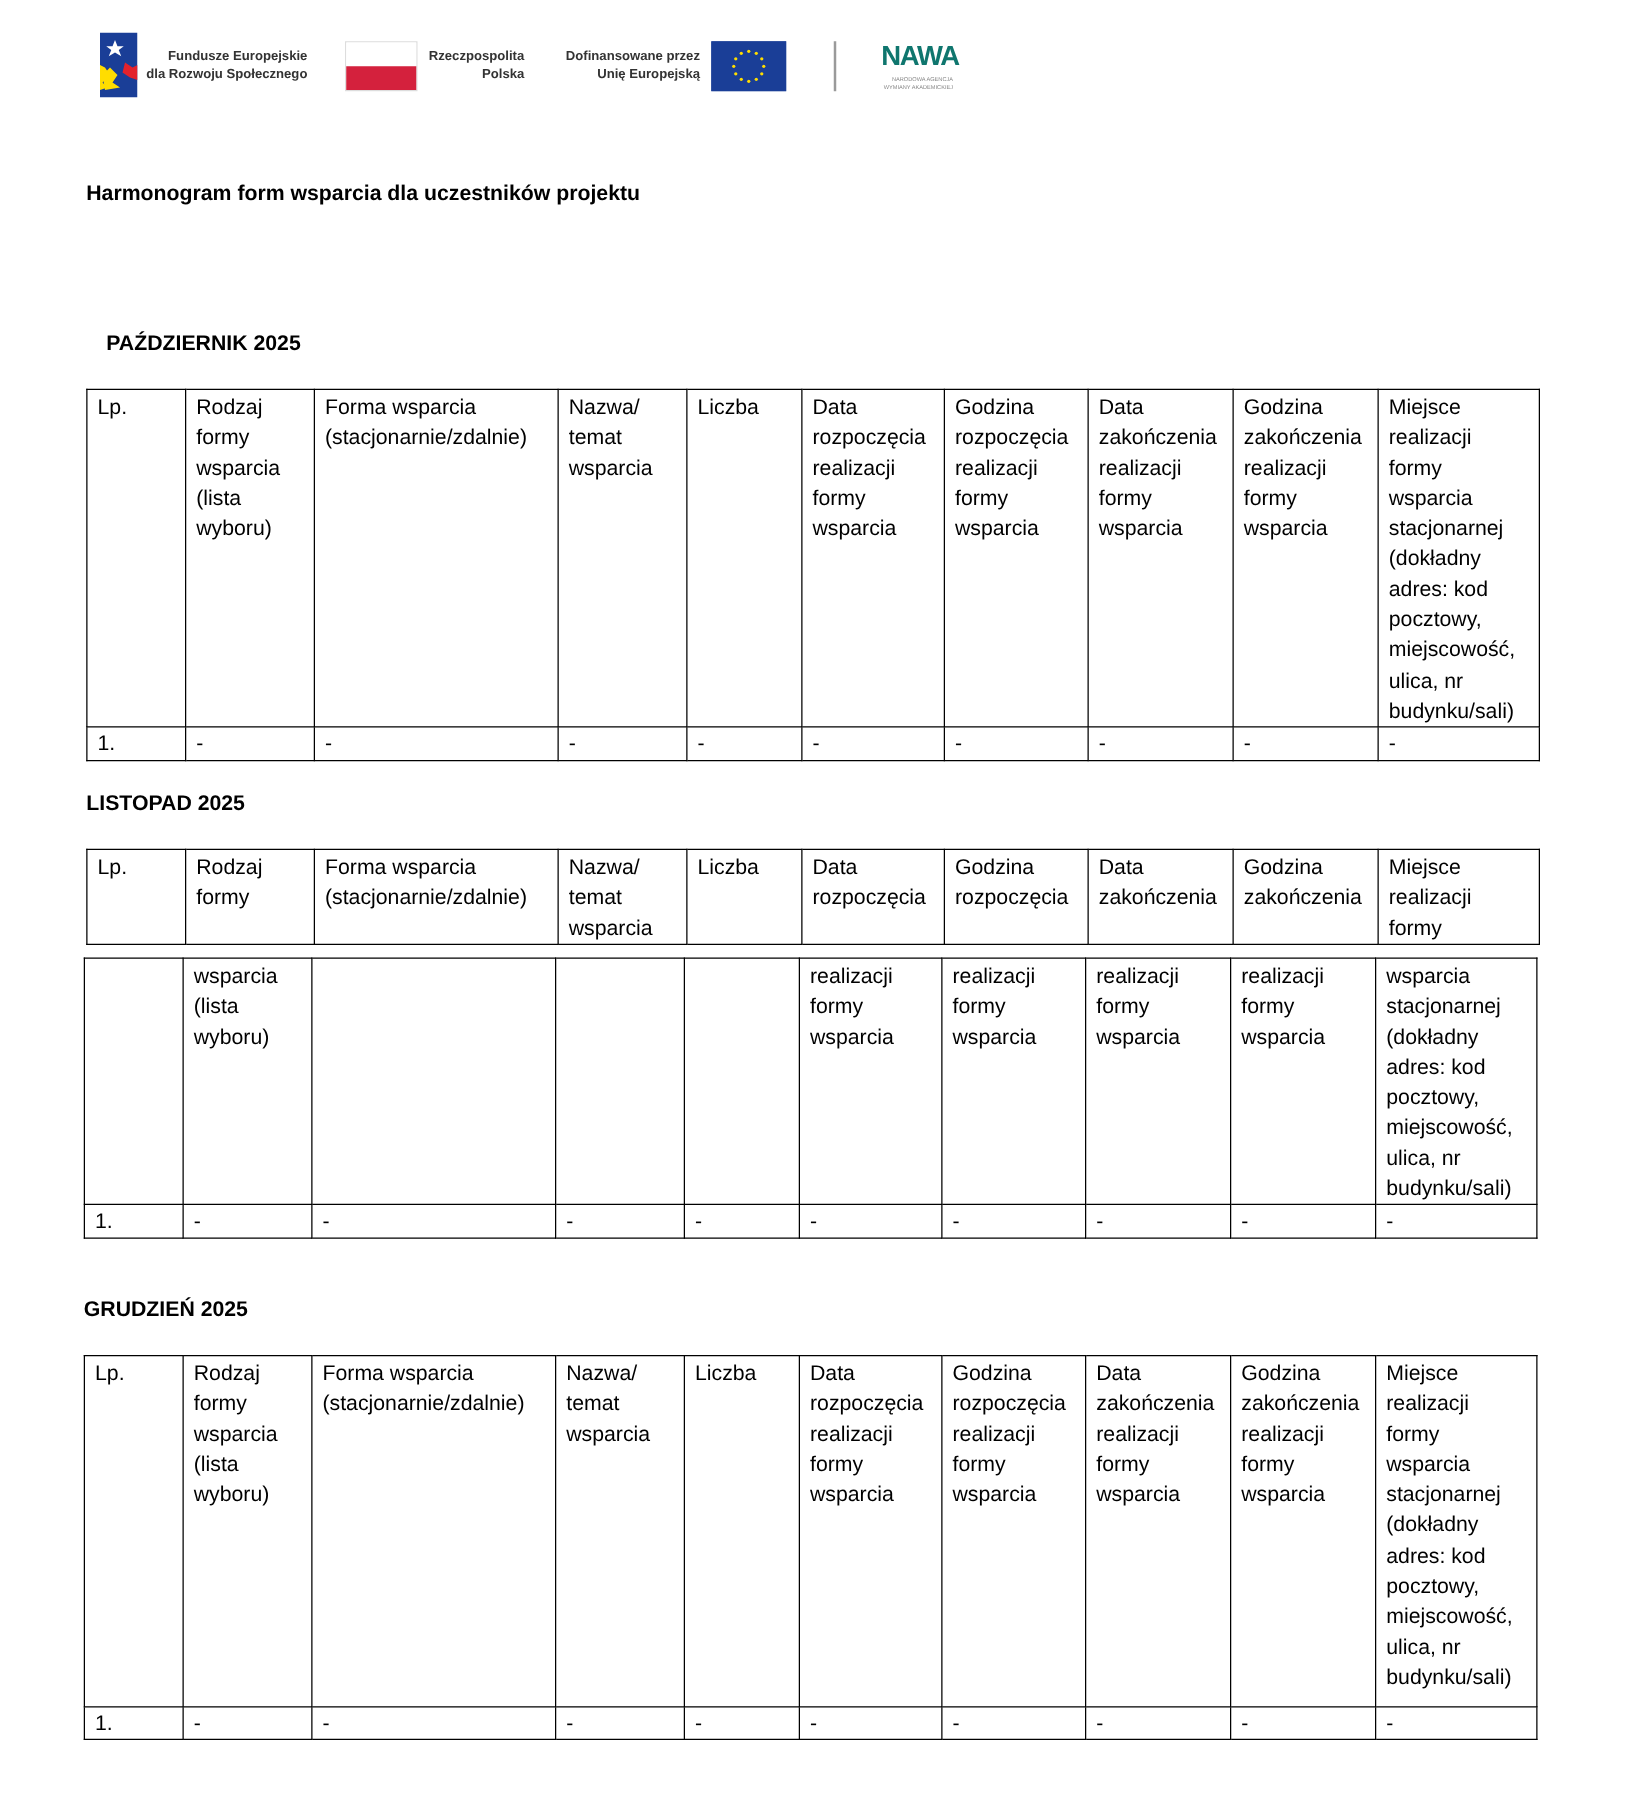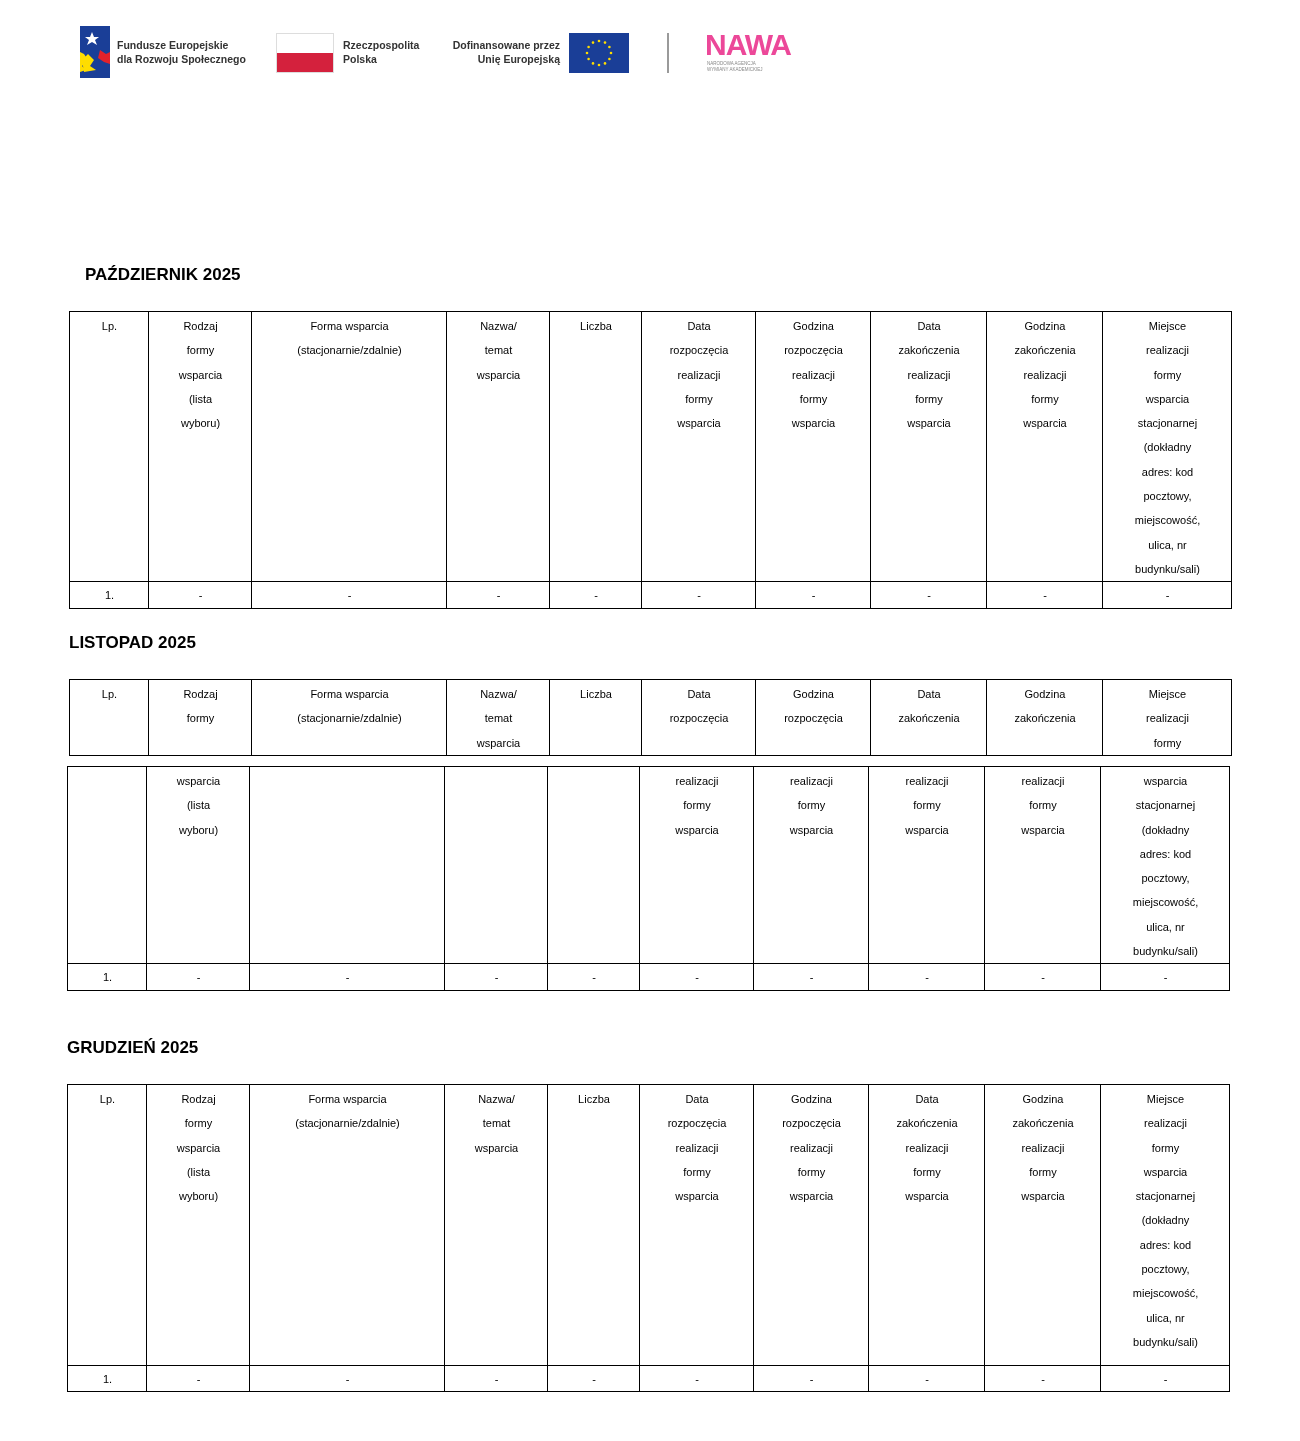--- a/index.html
+++ b/index.html
@@ -1,41 +1,41 @@
 <!DOCTYPE html>
 <html><head>
 <meta charset="utf-8">
 <style>
   html, body { margin: 0; padding: 0; background: #ffffff; }
   body {
     width: 1300px; height: 1441px; position: relative; overflow: hidden;
     font-family: "Liberation Sans", sans-serif; color: #000;
   }
-  .abs { position: absolute; }
+  .abs { position: absolute; text-align: right; }
 
   
   .logo-fe { left: 80px; top: 26px; width: 30px; height: 52px; }
   .logo-fe-text { left: 117px; top: 38px; font-size: 10.5px; line-height: 14px; font-weight: bold; color: #333; }
   .logo-pl-flag { left: 276px; top: 33px; width: 58px; height: 40px; border: 1px solid #ddd; box-sizing: border-box; }
   .logo-pl-flag .w { height: 50%; background: #fff; }
   .logo-pl-flag .r { height: 50%; background: #d4213d; }
   .logo-pl-text { left: 343px; top: 38px; font-size: 10.5px; line-height: 14px; font-weight: bold; color: #333; }
   .logo-eu-text { left: 440px; top: 38px; width: 120px; text-align: right; font-size: 10.5px; line-height: 14px; font-weight: bold; color: #333; }
   .logo-eu-flag { left: 569px; top: 33px; width: 60px; height: 40px; background: #1a3e97; }
   .logo-sep { left: 667px; top: 33px; width: 2px; height: 40px; background: #9a9a9a; }
-  .logo-nava { left: 705px; top: 30px; font-size: 30px; line-height: 30px; font-weight: bold; color: #ec4899; letter-spacing: -1px; }
+  .logo-nava { left: 705px; top: 30px; font-size: 22px; line-height: 30px; font-weight: bold; color: #0f766e; letter-spacing: -1px; }
   .logo-nava-sub { left: 707px; top: 61px; font-size: 4.5px; line-height: 6px; color: #888; }
 
   
   .doc-head { left: 69px; top: 143px; font-size: 17px; line-height: 24px; }
   .doc-head .title { font-weight: bold; }
   .month { font-weight: bold; font-size: 17px; line-height: 22px; }
 
   
-  table.sched { position: absolute; border-collapse: collapse; table-layout: fixed; font-size: 11px; line-height: 24.3px; text-align: center; }
+  table.sched { position: absolute; border-collapse: collapse; table-layout: fixed; font-size: 17px; line-height: 24.3px; }
   table.sched td { border: 1.5px solid #000; vertical-align: top; padding: 2px 7px 0 8px; overflow: hidden; white-space: normal; }
   table.sched td.hdr { white-space: pre-line; }
   table.sched tr.datarow td { height: 22px; padding-top: 1px; }
 </style>
 </head>
 <body>
 
 <div class="abs logo-fe">
   <svg width="30" height="52" viewBox="0 0 30 52">
     <rect x="0" y="0" width="30" height="52" fill="#1a3e97"></rect>
@@ -83,20 +83,21 @@
   </svg>
 </div>
 <div class="abs logo-sep"></div>
 <div class="abs logo-nava">NAWA</div>
 <div class="abs logo-nava-sub">
   <div>NARODOWA AGENCJA</div>
   <div>WYMIANY AKADEMICKIEJ</div>
 </div>
 
 <div class="abs doc-head">
+  <div class="title">Harmonogram form wsparcia dla uczestników projektu</div>
 </div>
 
 <div class="abs month" style="left:85px; top:264px;">PAŹDZIERNIK 2025</div>
 <table class="sched" style="left:69px; top:311px; width:1162px;">
   <colgroup>
     <col style="width:79px">
       <col style="width:103px">
       <col style="width:195px">
       <col style="width:103px">
       <col style="width:92px">

